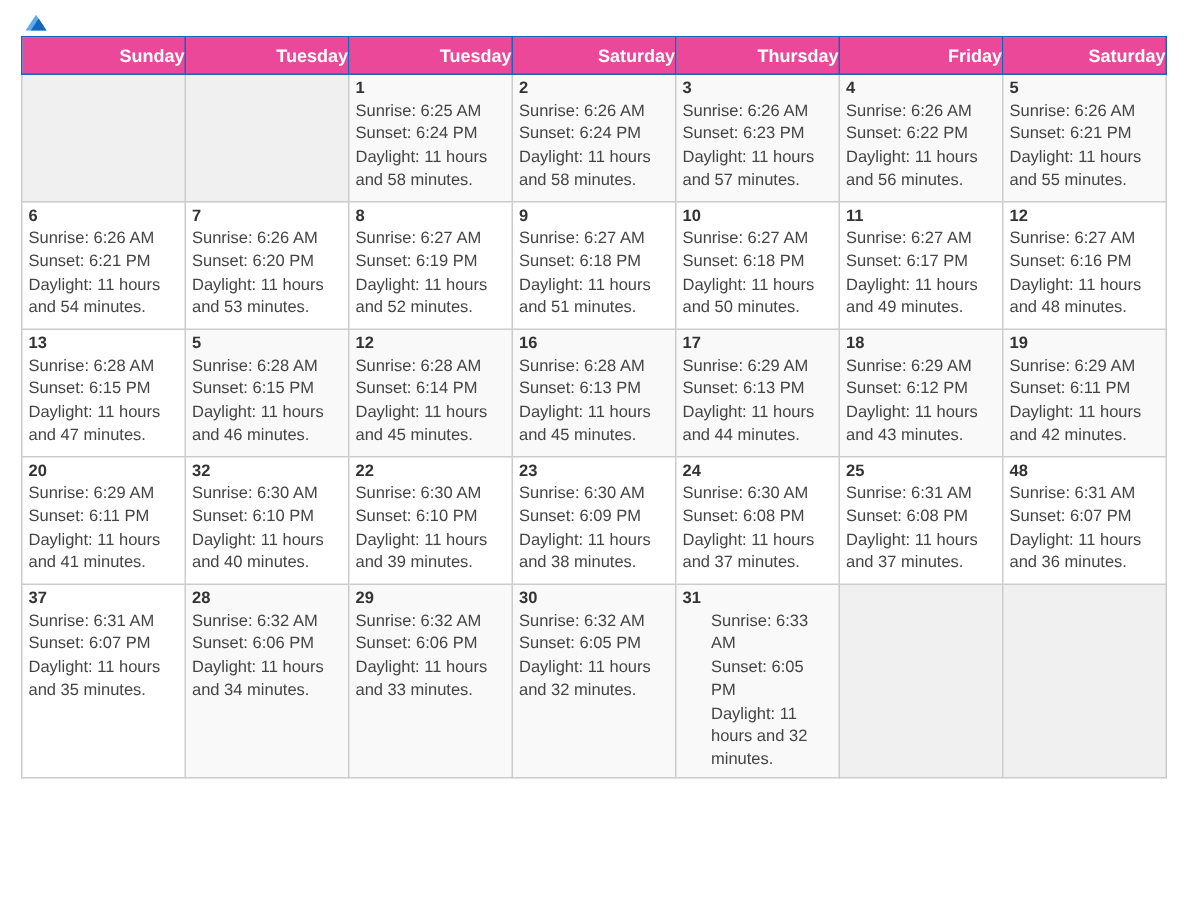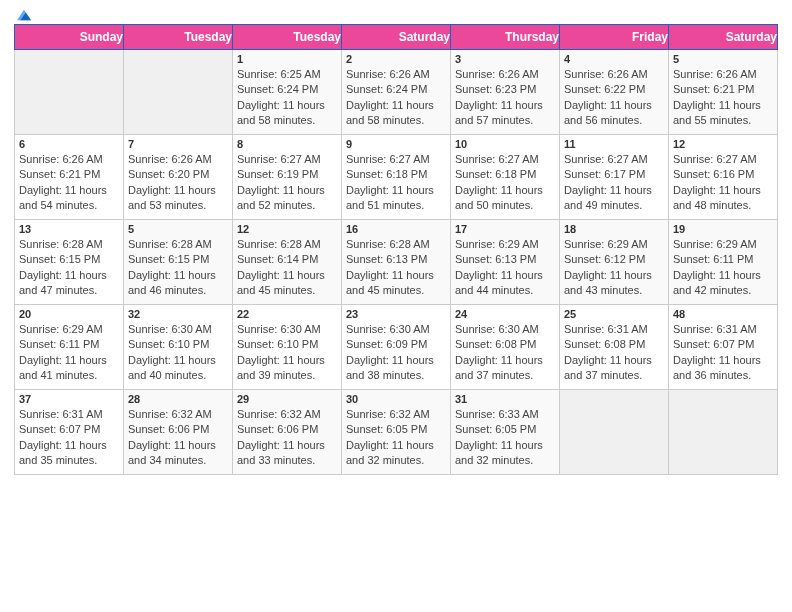--- a/index.html
+++ b/index.html
@@ -315,21 +315,21 @@
 Daylight: 11 hours and 33 minutes.</div>
           </td>
           <td>
             <span class="day-num">30</span>
             <div class="day-info" style="white-space: pre-wrap;">Sunrise: 6:32 AM
 Sunset: 6:05 PM
 Daylight: 11 hours and 32 minutes.</div>
           </td>
           <td>
             <span class="day-num">31</span>
-            <div class="day-info" style="white-space: pre-wrap;">Sunrise: 6:33 AM
+            <div class="day-info" style="white-space: pre-wrap; margin-left: 19px;">Sunrise: 6:33 AM
 Sunset: 6:05 PM
 Daylight: 11 hours and 32 minutes.</div>
           </td>
           <td class="empty"></td>
           <td class="empty"></td>
         </tr>
       </tbody>
   </table>
 </div>
 

